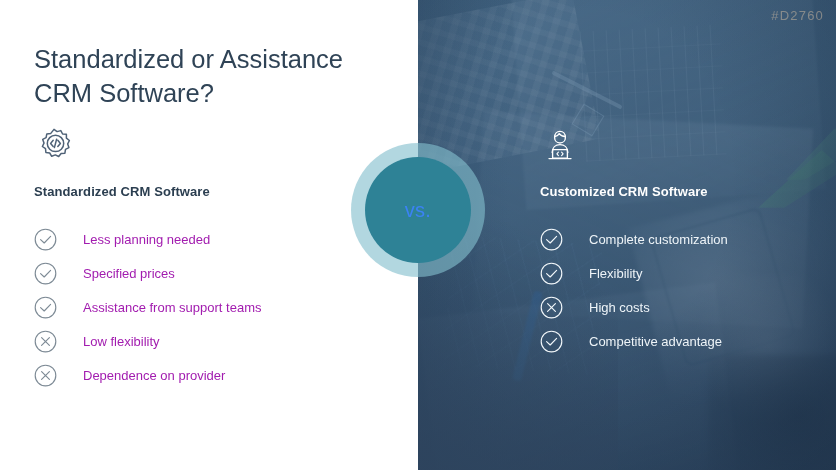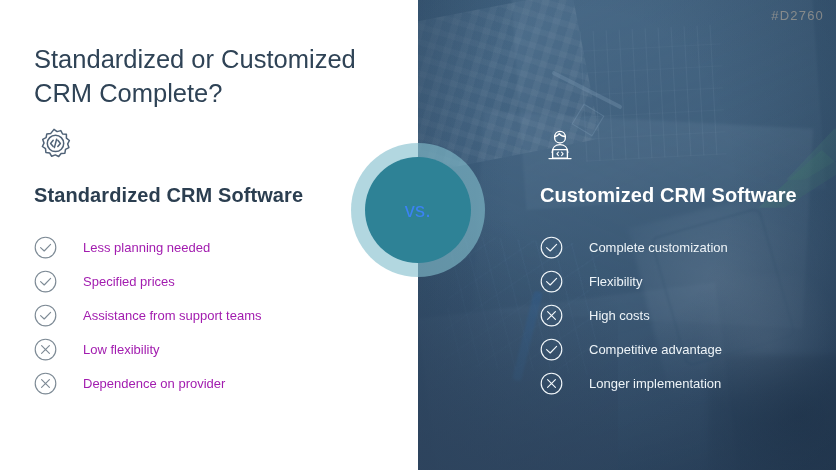--- a/index.html
+++ b/index.html
@@ -221,21 +221,21 @@
     top: 126px;
   }
   .col-left { left: 34px; width: 360px; }
   .col-right { left: 540px; width: 290px; }
 
   .col-icon {
     width: 40px; height: 40px;
     margin-bottom: 18px;
   }
   .col-heading {
-    font-size: 20px;
+    font-size: 13px;
     font-weight: bold;
     margin-bottom: 23px;
     letter-spacing: 0.1px;
   }
   .col-left .col-heading { color: #2b3e50; }
   .col-right .col-heading { color: #ffffff; }
 
   .feature-list {
     list-style: none;
     margin: 0;
@@ -310,21 +310,21 @@
     <div class="ph-hand"></div>
     <div class="ph-hand2"></div>
     <div class="ph-shoulder"></div>
     <div class="photo-wash"></div>
     <div class="photo-vignette"></div>
     <div class="photo-bottomleft"></div>
   </div>
 
   <div class="watermark">#D2760</div>
 
-  <h1 class="slide-title">Standardized or Customized CRM Complete?</h1>
+  <h1 class="slide-title">Standardized or Assistance CRM Software?</h1>
 
   <div class="col col-left">
     <div class="col-icon">
       <svg viewBox="0 0 40 40" width="40" height="40">
         <path d="M20 3.4 L23.1 5.6 L26.8 4.6 L28.6 8.0 L32.4 8.3 L32.4 12.2 L35.4 14.5 L33.7 17.9 L34.9 21.6 L31.5 23.4 L30.9 27.2 L27.1 27.5 L24.7 30.5 L21.3 28.9 L17.7 30.3 L15.7 27.0 L11.9 26.5 L11.5 22.7 L8.4 20.5 L10.0 17.1 L8.7 13.4 L12.1 11.7 L12.8 7.9 L16.6 7.6 Z" fill="none" stroke="#4f6277" stroke-width="1.5" stroke-linejoin="round"></path>
         <circle cx="21.5" cy="17.4" r="8.2" fill="none" stroke="#4f6277" stroke-width="1.5"></circle>
         <path d="M19.2 14.3 L16.6 17.4 L19.2 20.5" fill="none" stroke="#4f6277" stroke-width="1.5" stroke-linecap="round" stroke-linejoin="round"></path>
         <path d="M23.8 14.3 L26.4 17.4 L23.8 20.5" fill="none" stroke="#4f6277" stroke-width="1.5" stroke-linecap="round" stroke-linejoin="round"></path>
         <path d="M22.6 13.2 L20.4 21.6" fill="none" stroke="#4f6277" stroke-width="1.5" stroke-linecap="round"></path>
       </svg>
@@ -433,29 +433,20 @@
       <li class="feature-item">
         <span class="feature-icon">
           <svg viewBox="0 0 23 23" width="23" height="23">
             <circle cx="11.5" cy="11.5" r="10.3" fill="none" stroke="#f2f7fa" stroke-width="1.15"></circle>
             <path d="M6.6 11.6 L10.2 15.0 L16.6 8.3" fill="none" stroke="#f2f7fa" stroke-width="1.15" stroke-linecap="round" stroke-linejoin="round"></path>
           </svg>
         </span>
         <span class="feature-label">Competitive advantage</span>
       </li>
 
-      <li class="feature-item">
-        <span class="feature-icon">
-          <svg viewBox="0 0 23 23" width="23" height="23">
-            <circle cx="11.5" cy="11.5" r="10.3" fill="none" stroke="#f2f7fa" stroke-width="1.15"></circle>
-            <path d="M7.6 7.6 L15.4 15.4 M15.4 7.6 L7.6 15.4" fill="none" stroke="#f2f7fa" stroke-width="1.15" stroke-linecap="round"></path>
-          </svg>
-        </span>
-        <span class="feature-label">Longer implementation</span>
-      </li>
 
     </ul>
   </div>
 
   <div class="vs-ring"></div>
   <div class="vs-core"></div>
   <div class="vs-text">vs.</div>
 
 </div>
 

